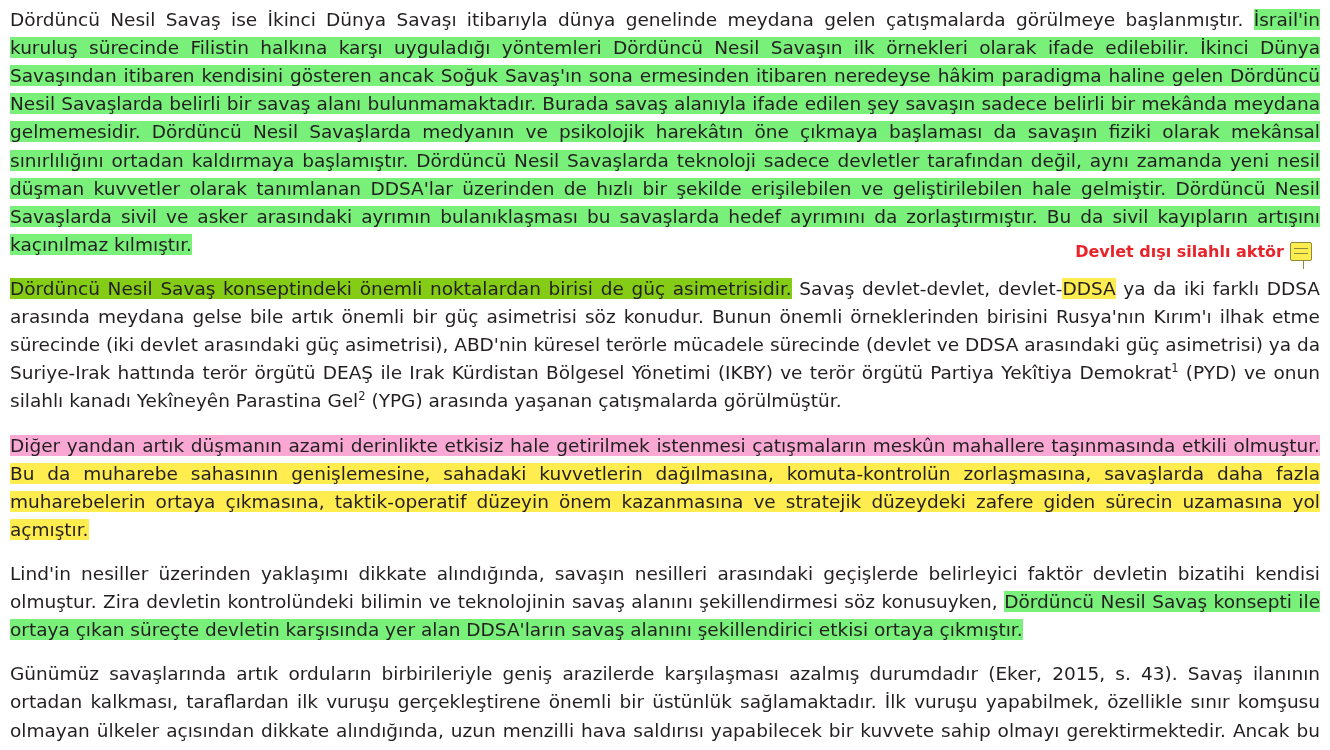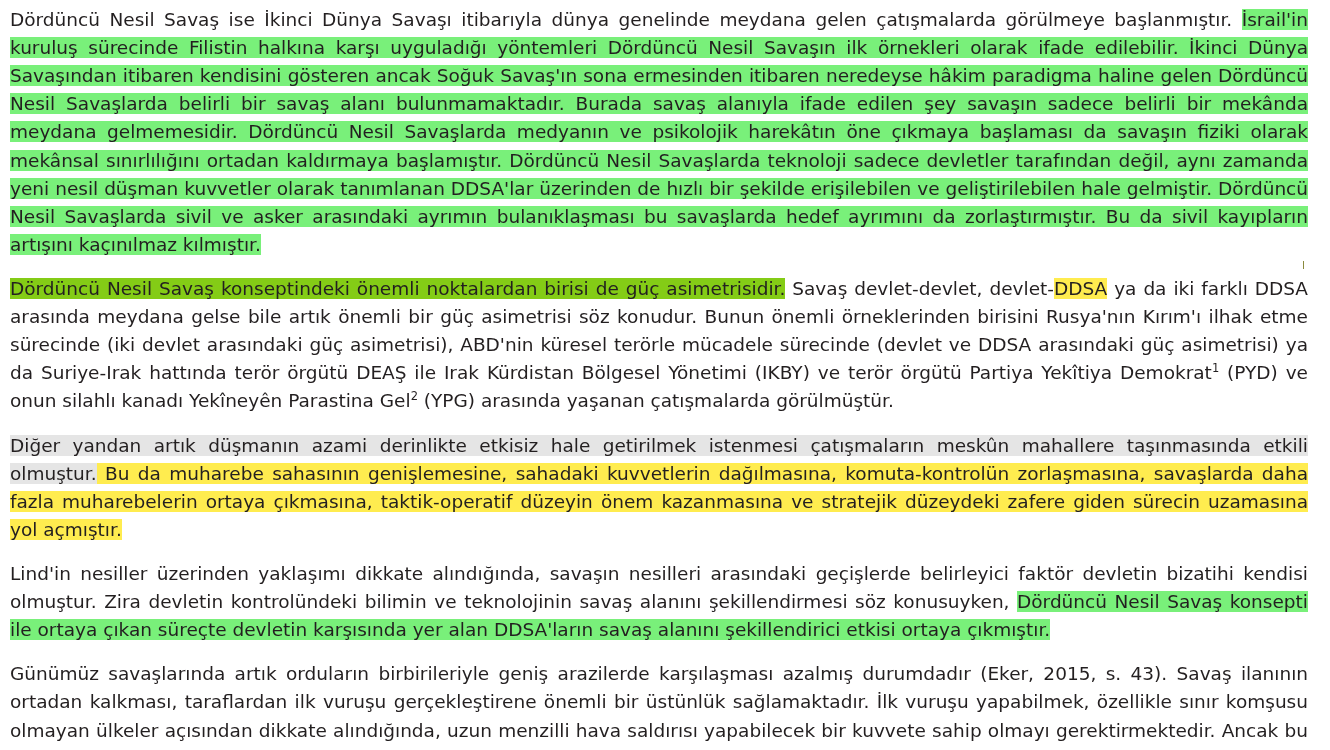--- a/index.html
+++ b/index.html
@@ -15,33 +15,33 @@
     overflow: hidden;
   }
   .page {
     position: relative;
     width: 1330px;
     height: 750px;
     box-sizing: border-box;
     padding: 6px 10px 0 10px;
   }
   p {
-    margin: 0 12px 16px 0;
+    margin: 0 0 16px 0;
     font-size: 18.5px;
     line-height: 1.52;
     text-align: justify;
     text-justify: inter-word;
     hyphens: auto;
     -webkit-hyphens: auto;
   }
   p:last-child { margin-bottom: 0; }
 
   .hl-green  { background: #79f07a; }
   .hl-pink   { background: #84cc16; }
-  .hl-blue   { background: #e5e5e5; }
+  .hl-blue   { background: #f9a8d4; }
   .hl-yellow { background: #ffec4f; }
 
   sup {
     font-size: 0.62em;
     vertical-align: super;
     line-height: 0;
   }
 
   
   .annotation {
@@ -93,15 +93,19 @@
 <body>
 
 <div class="page">
 
   <p id="p1"><span>Dördüncü Nesil Savaş ise İkinci Dünya Savaşı itibarıyla dünya genelinde meydana gelen çatışmalarda görülmeye başlanmıştır. </span><span class="hl-green">İsrail'in kuruluş sürecinde Filistin halkına karşı uyguladığı yöntemleri Dördüncü Nesil Savaşın ilk örnekleri olarak ifade edilebilir. İkinci Dünya Savaşından itibaren kendisini gösteren ancak Soğuk Savaş'ın sona ermesinden itibaren neredeyse hâkim paradigma haline gelen Dördüncü Nesil Savaşlarda belirli bir savaş alanı bulunmamaktadır. Burada savaş alanıyla ifade edilen şey savaşın sadece belirli bir mekânda meydana gelmemesidir. Dördüncü Nesil Savaşlarda medyanın ve psikolojik harekâtın öne çıkmaya başlaması da savaşın fiziki olarak mekânsal sınırlılığını ortadan kaldırmaya başlamıştır. Dördüncü Nesil Savaşlarda teknoloji sadece devletler tarafından değil, aynı zamanda yeni nesil düşman kuvvetler olarak tanımlanan DDSA'lar üzerinden de hızlı bir şekilde erişilebilen ve geliştirilebilen hale gelmiştir. Dördüncü Nesil Savaşlarda sivil ve asker arasındaki ayrımın bulanıklaşması bu savaşlarda hedef ayrımını da zorlaştırmıştır. Bu da sivil kayıpların artışını kaçınılmaz kılmıştır.</span></p>
   <p id="p2"><span class="hl-pink">Dördüncü Nesil Savaş konseptindeki önemli noktalardan birisi de güç asimetrisidir.</span><span> Savaş devlet-devlet, devlet-</span><span class="hl-yellow">DDSA</span><span> ya da iki farklı DDSA arasında meydana gelse bile artık önemli bir güç asimetrisi söz konudur. Bunun önemli örneklerinden birisini Rusya'nın Kırım'ı ilhak etme sürecinde (iki devlet arasındaki güç asimetrisi), ABD'nin küresel terörle mücadele sürecinde (devlet ve DDSA arasındaki güç asimetrisi) ya da Suriye-Irak hattında terör örgütü DEAŞ ile Irak Kürdistan Bölgesel Yönetimi (IKBY) ve terör örgütü Partiya Yekîtiya Demokrat</span><sup>1</sup><span> (PYD) ve onun silahlı kanadı Yekîneyên Parastina Gel</span><sup>2</sup><span> (YPG) arasında yaşanan çatışmalarda görülmüştür.</span></p>
   <p id="p3"><span class="hl-blue">Diğer yandan artık düşmanın azami derinlikte etkisiz hale getirilmek istenmesi çatışmaların meskûn mahallere taşınmasında etkili olmuştur.</span><span class="hl-yellow"> Bu da muharebe sahasının genişlemesine, sahadaki kuvvetlerin dağılmasına, komuta-kontrolün zorlaşmasına, savaşlarda daha fazla muharebelerin ortaya çıkmasına, taktik-operatif düzeyin önem kazanmasına ve stratejik düzeydeki zafere giden sürecin uzamasına yol açmıştır.</span></p>
   <p id="p4"><span>Lind'in nesiller üzerinden yaklaşımı dikkate alındığında, savaşın nesilleri arasındaki geçişlerde belirleyici faktör devletin bizatihi kendisi olmuştur. Zira devletin kontrolündeki bilimin ve teknolojinin savaş alanını şekillendirmesi söz konusuyken, </span><span class="hl-green">Dördüncü Nesil Savaş konsepti ile ortaya çıkan süreçte devletin karşısında yer alan DDSA'ların savaş alanını şekillendirici etkisi ortaya çıkmıştır.</span></p>
   <p id="p5"><span>Günümüz savaşlarında artık orduların birbirileriyle geniş arazilerde karşılaşması azalmış durumdadır (Eker, 2015, s. 43). Savaş ilanının ortadan kalkması, taraflardan ilk vuruşu gerçekleştirene önemli bir üstünlük sağlamaktadır. İlk vuruşu yapabilmek, özellikle sınır komşusu olmayan ülkeler açısından dikkate alındığında, uzun menzilli hava saldırısı yapabilecek bir kuvvete sahip olmayı gerektirmektedir. Ancak bu durum 11 Eylül 2001'de ABD'de El Kaide tarafından gerçekleştirilen terör saldırıları sonucunda uzun menzilli saldırı kabiliyetinin</span></p>
 
+  <div class="annotation">
+    <span class="anno-text">Devlet dışı silahlı aktör</span>
+    <span class="anno-note"></span>
+  </div>
   <div class="note-anchor"></div>
 
 </div>
 
 </body></html>

